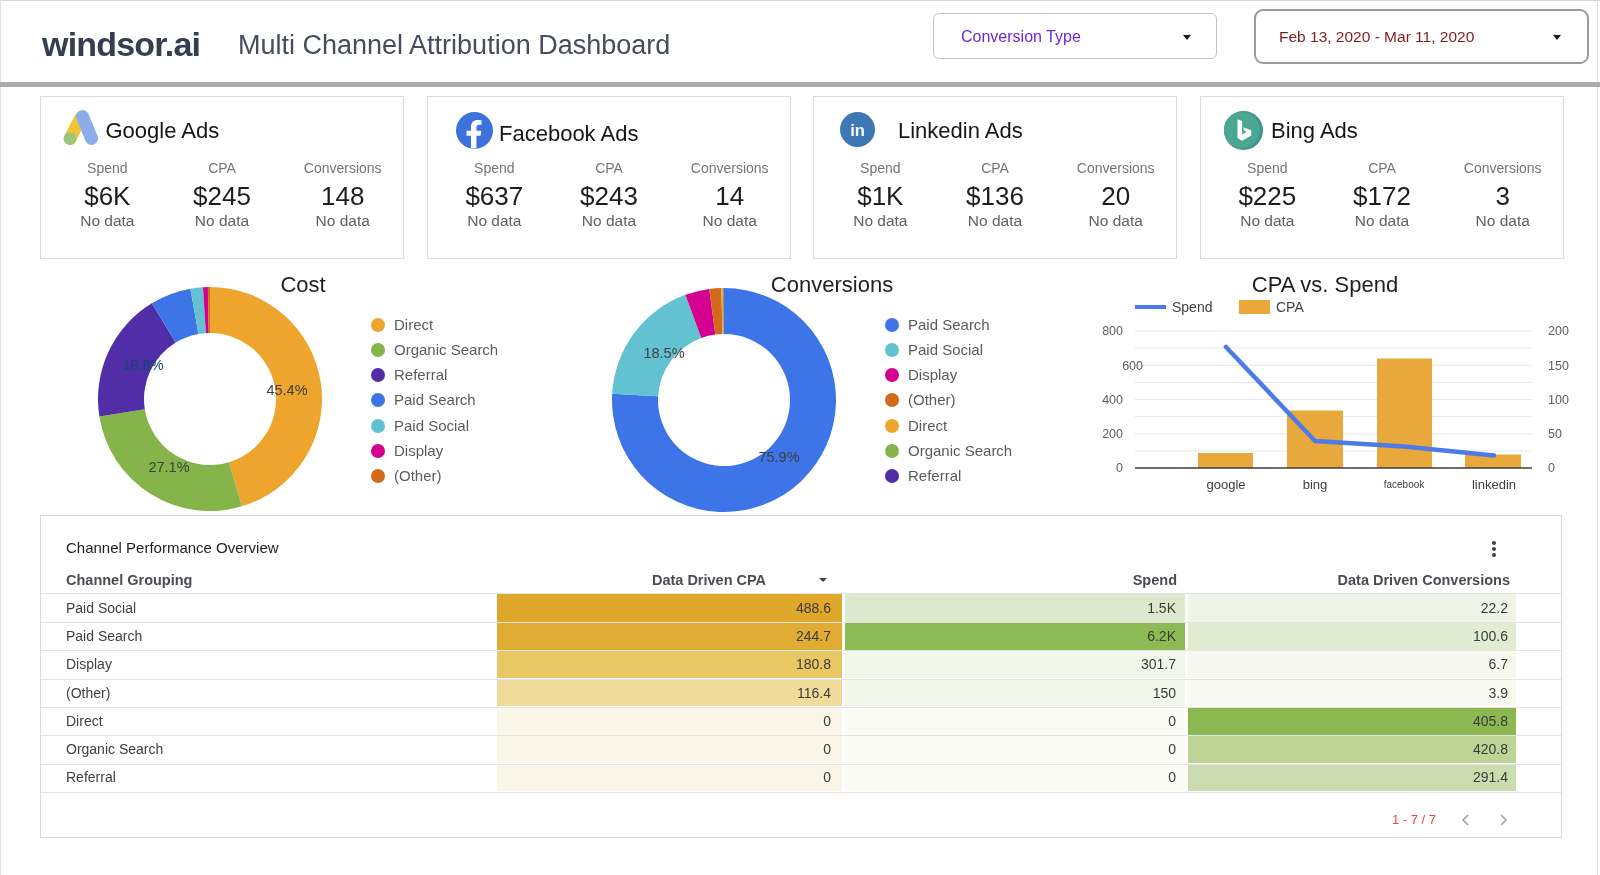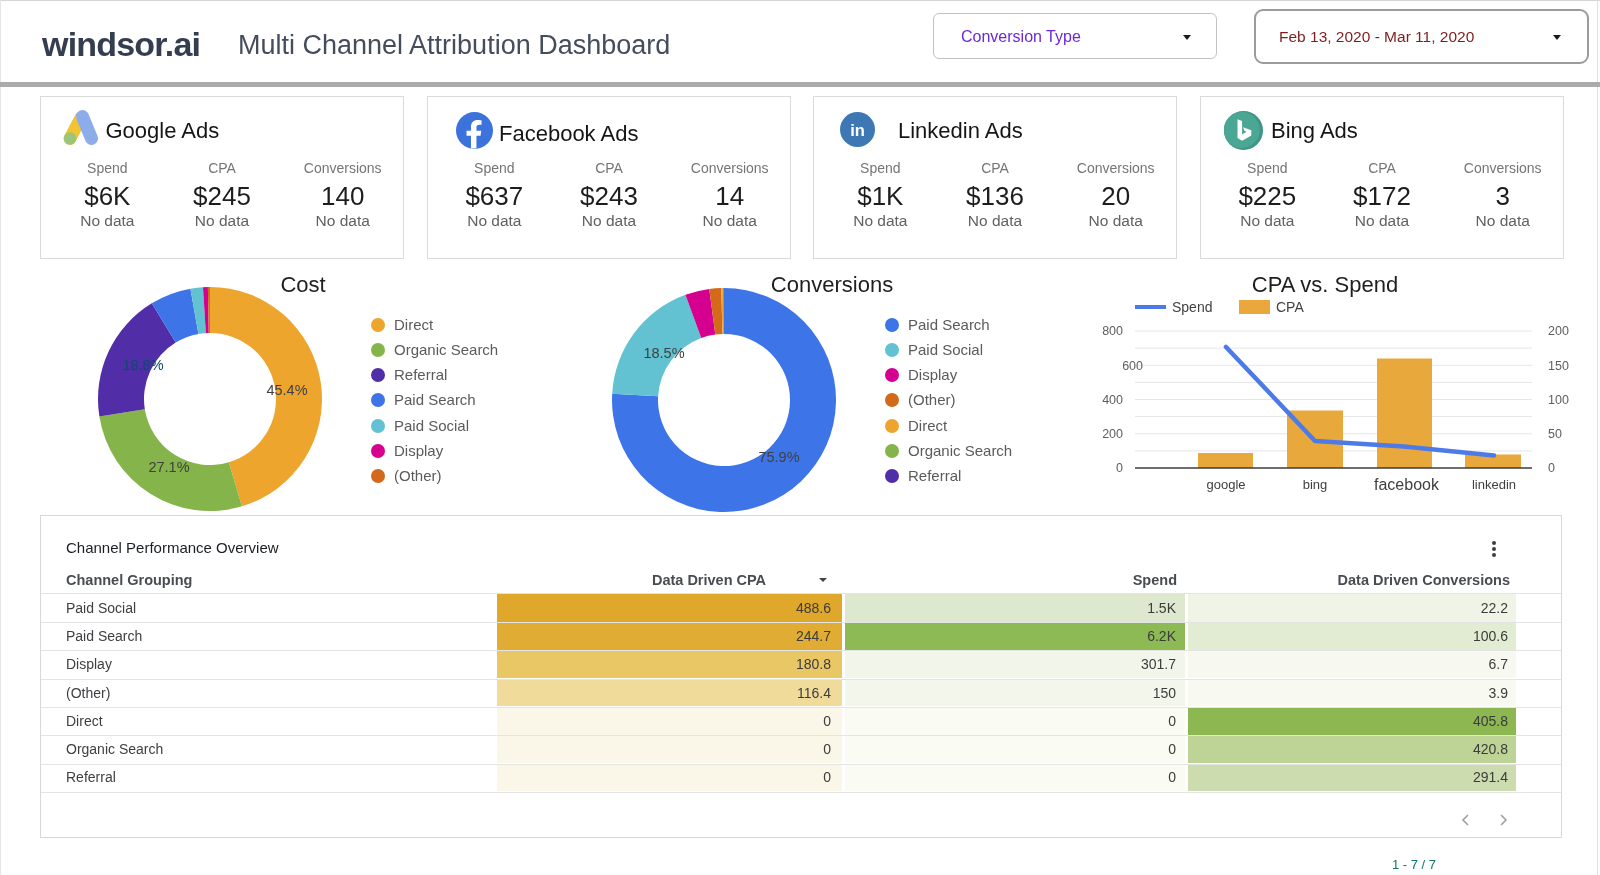--- a/index.html
+++ b/index.html
@@ -54,21 +54,21 @@
         <div class="mval">$6K</div>
         <div class="mnod">No data</div>
       </div>
     <div class="mcol">
         <div class="mlbl">CPA</div>
         <div class="mval">$245</div>
         <div class="mnod">No data</div>
       </div>
     <div class="mcol">
         <div class="mlbl">Conversions</div>
-        <div class="mval">140</div>
+        <div class="mval">148</div>
         <div class="mnod">No data</div>
       </div>
   </div>
 </div>
 
 <div class="card" style="left:427px">
   <svg class="a" style="left:28px;top:15px" width="37" height="37" viewBox="0 0 38 38">
     <circle cx="19" cy="19" r="19" fill="#3b72dc"></circle>
     <path d="M25.2 24.4 l0.8-5.2 h-5 v-3.38 c0-1.42 0.7-2.81 2.94-2.81 h2.27 V8.6 s-2.06-0.35-4.03-0.35 c-4.11 0-6.8 2.49-6.8 7 v3.97 H10.8 v5.2 h4.58 V37.3 a19 19 0 0 0 5.62 0 V24.4 z" fill="#fff"></path>
   </svg>
@@ -254,21 +254,21 @@
 <div class="axlbl" style="left:1063px;top:392.9px;width:60px;text-align:right">400</div>
 <div class="axlbl" style="left:1063px;top:427.1px;width:60px;text-align:right">200</div>
 <div class="axlbl" style="left:1063px;top:461.3px;width:60px;text-align:right">0</div>
 <div class="axlbl" style="left:1548px;top:324.4px">200</div>
 <div class="axlbl" style="left:1548px;top:358.6px">150</div>
 <div class="axlbl" style="left:1548px;top:392.9px">100</div>
 <div class="axlbl" style="left:1548px;top:427.1px">50</div>
 <div class="axlbl" style="left:1548px;top:461.3px">0</div>
 <div class="axlbl" style="left:1196px;top:477px;width:60px;text-align:center;color:#3f3f3f;font-size:13px">google</div>
 <div class="axlbl" style="left:1285px;top:477px;width:60px;text-align:center;color:#3f3f3f;font-size:13px">bing</div>
-<div class="axlbl" style="left:1374px;top:477px;width:60px;text-align:center;color:#3f3f3f;font-size:16px">facebook</div>
+<div class="axlbl" style="left:1374px;top:477px;width:60px;text-align:center;color:#3f3f3f;font-size:10px">facebook</div>
 <div class="axlbl" style="left:1464px;top:477px;width:60px;text-align:center;color:#3f3f3f;font-size:13px">linkedin</div>
 
 <div class="a" style="left:40px;top:515px;width:1522px;height:323px;border:1px solid #d8d8d8;background:#fff"></div>
 <div class="a" style="left:66px;top:539px;font-size:15px;color:#1b1e24">Channel Performance Overview</div>
 <div class="a" style="left:1492px;top:541px;width:4px;height:4px;border-radius:50%;background:#3c4043;box-shadow:0 6px 0 #3c4043,0 12px 0 #3c4043"></div>
 <div class="thead" style="left:66px;top:571px">Channel Grouping</div>
 <div class="thead" style="left:609px;top:571px;width:200px;text-align:center">Data Driven CPA</div>
 <div class="a" style="left:818.5px;top:577.5px;width:0;height:0;border-left:4px solid transparent;border-right:4px solid transparent;border-top:4.5px solid #424242"></div>
 <div class="thead" style="left:977px;top:571px;width:200px;text-align:right">Spend</div>
 <div class="thead" style="left:1310px;top:571px;width:200px;text-align:right">Data Driven Conversions</div>
@@ -327,19 +327,19 @@
 <div class="cellv" style="left:631px;top:712px;width:200px">0</div>
 <div class="cellv" style="left:976px;top:712px;width:200px">0</div>
 <div class="cellv" style="left:1308px;top:712px;width:200px">405.8</div>
 <div class="cellv" style="left:631px;top:740px;width:200px">0</div>
 <div class="cellv" style="left:976px;top:740px;width:200px">0</div>
 <div class="cellv" style="left:1308px;top:740px;width:200px">420.8</div>
 <div class="cellv" style="left:631px;top:768px;width:200px">0</div>
 <div class="cellv" style="left:976px;top:768px;width:200px">0</div>
 <div class="cellv" style="left:1308px;top:768px;width:200px">291.4</div>
 
-<div class="a" style="left:1364px;top:857px;width:100px;text-align:center;font-size:13px;color:#0f766e">1 - 7 / 7</div>
+<div class="a" style="left:1364px;top:812px;width:100px;text-align:center;font-size:13px;color:#ef4444">1 - 7 / 7</div>
 <svg class="a" style="left:1459px;top:813px" width="14" height="14" viewBox="0 0 14 14">
     <polyline points="9,2 4,7 9,12" fill="none" stroke="#9aa0a6" stroke-width="1.6"></polyline>
   </svg>
 <svg class="a" style="left:1496px;top:813px" width="14" height="14" viewBox="0 0 14 14">
     <polyline points="5,2 10,7 5,12" fill="none" stroke="#9aa0a6" stroke-width="1.6"></polyline>
   </svg>
 
 </body></html>

